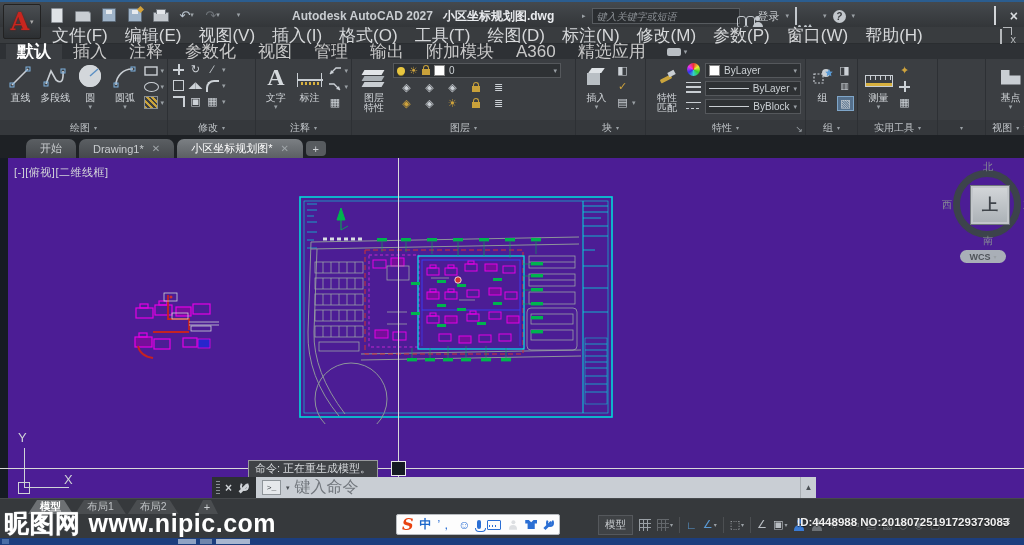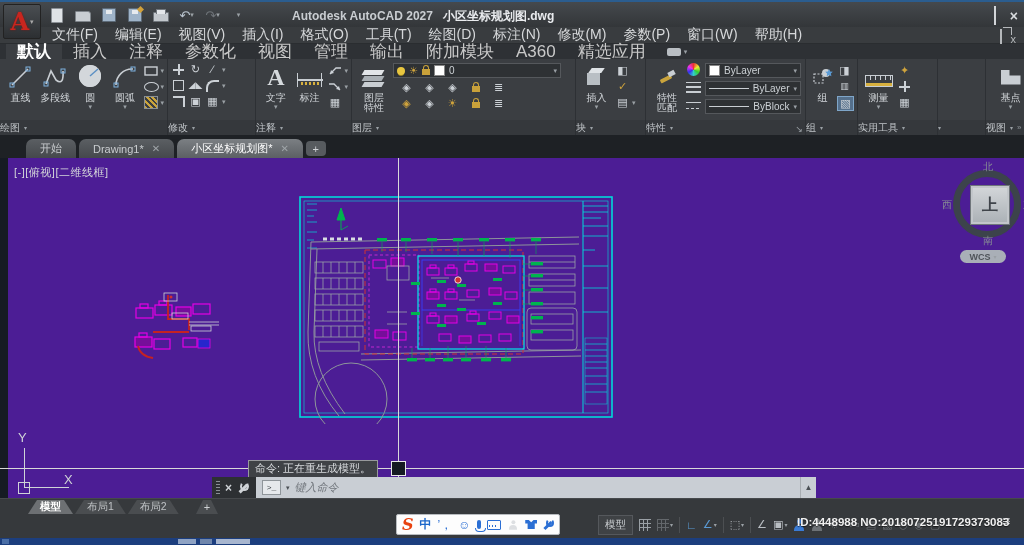--- a/index.html
+++ b/index.html
@@ -45,38 +45,38 @@
   .i-help{width:13px;height:13px;border-radius:50%;background:#c3c8cd;color:#36393c;font-size:10px;font-weight:bold;
           display:flex;align-items:center;justify-content:center}
   #winctl{position:absolute;right:6px;top:5px;display:flex;gap:14px;align-items:center}
   .i-min{width:9px;height:2px;background:#d2d5d8;margin-top:8px}
   .i-max{width:9px;height:8px;border:1.5px solid #d2d5d8}
   .i-close{color:#d8dbde;font-size:14px;font-weight:bold;line-height:1}
   
   #menubar{position:absolute;left:0;top:27px;width:1024px;height:17px;background:#393c3f;border-bottom:1px solid #2a2d30;
            display:flex;align-items:center;padding-left:52px;box-sizing:border-box}
   #menubar ul{list-style:none;margin:0;padding:0;display:flex;gap:17px}
-  #menubar li{font-size:14px;color:#d6d8da;cursor:default}
+  #menubar li{font-size:17px;color:#d6d8da;cursor:default}
   #docctl{position:absolute;right:8px;top:30px;display:flex;gap:9px;align-items:center}
   .i-min2{width:7px;height:2px;background:#b5b8bb;margin-top:6px}
   .i-rest{position:relative;width:8px;height:7px;border:1px solid #b5b8bb}
   .i-rest::before{content:"";position:absolute;left:2px;top:-3px;width:8px;height:7px;border:1px solid #b5b8bb;border-bottom:none;border-left:none}
   .x2{color:#b5b8bb;font-size:11px;line-height:1}
   
   #ribbontabs{position:absolute;left:0;top:44px;width:1024px;height:15px;background:#2e3135;display:flex;align-items:stretch;padding-left:6px}
   #ribbontabs .rtab{padding:0 11px;font-size:17px;color:#c9c9c9;display:flex;align-items:center;cursor:default}
   #ribbontabs .rtab.active{background:#3b3e42;color:#fff;font-weight:bold}
   #rtab-extra{display:flex;align-items:center;gap:3px;margin-left:10px}
   .i-cam{width:14px;height:8px;background:#b9bec3;border-radius:2px}
   
   #ribbon{position:absolute;left:0;top:59px;width:1024px;height:76px;background:#3b3e42;display:flex}
   .panel{position:relative;height:76px;border-right:1px solid #2d3034;box-sizing:border-box;flex:none}
   .pbody{height:60px;display:flex;align-items:flex-start;padding:2px 2px 0 3px;box-sizing:border-box}
   .plabel{position:absolute;bottom:0;left:0;right:0;height:15px;background:#35383c;border-top:1px solid #30333
-7;color:#c2c6ca;font-size:10px;display:flex;align-items:center;gap:4px;cursor:default}
+7;color:#c2c6ca;font-size:10px;display:flex;align-items:center;justify-content:center;gap:4px;cursor:default}
   .plabel .dd7{font-size:6px}
   .launch{position:absolute;right:2px;bottom:1px;color:#9aa0a5;font-size:9px}
   .bigbtn{width:35px;display:flex;flex-direction:column;align-items:center;padding-top:1px;cursor:default}
   .bigbtn .bicon{height:30px;display:flex;align-items:center;justify-content:center}
   .bigbtn .blabel{font-size:10px;color:#d3d7db;line-height:10px;text-align:center;margin-top:1px}
   .minicol{display:flex;flex-direction:column;gap:3px;margin:3px 1px 0 1px}
   .mrow{display:flex;gap:2px;align-items:center}
   .ic{width:15px;height:13px;display:flex;align-items:center;justify-content:center;color:#ccd1d6;font-size:11px;line-height:1;cursor:default}
   .ic.sm{font-size:9px}
   .gold{color:#cfa33c}
@@ -157,21 +157,21 @@
   #cmd-dark{width:44px;background:#2d3033;display:flex;align-items:center;gap:5px;padding-left:4px;box-sizing:border-box}
   .i-grip{width:4px;height:13px;background:repeating-linear-gradient(#8a8f94 0 1px,transparent 1px 3px),
           repeating-linear-gradient(#8a8f94 0 1px,transparent 1px 3px) 3px 0;background-size:1px 13px}
   #cmd-dark .x{color:#cfd3d7;font-size:12px;font-weight:bold}
   .i-wrench{position:relative;width:12px;height:12px}
   .i-wrench::before{content:"";position:absolute;left:1px;top:5px;width:11px;height:3px;background:#cfd3d7;transform:rotate(-45deg)}
   .i-wrench::after{content:"";position:absolute;right:0;top:0;width:5px;height:5px;border:2px solid #cfd3d7;border-radius:50%;border-top-color:transparent}
   #cmd-light{flex:1;background:#c9ced4;display:flex;align-items:center;gap:5px;padding:0 6px}
   #cmd-prompt{width:17px;height:13px;background:#e6e9ec;border:1px solid #8f959a;color:#3a3f44;font-size:8px;
               display:flex;align-items:center;justify-content:center;font-family:"Liberation Mono",monospace}
-  #cmd-ph{color:#72777d;font-style:italic;font-size:11px}
+  #cmd-ph{color:#72777d;font-size:16px}
   #cmd-up{width:15px;background:#c9ced4;border-left:1px solid #a9aeb3;display:flex;align-items:center;justify-content:center;color:#4a4f54;font-size:8px}
   
   #statusrow{position:absolute;left:0;top:498px;width:1024px;height:40px;background:#36393c;border-top:1px solid #46494c}
   #laytabs{position:absolute;left:28px;top:1px;display:flex;gap:2px}
   .ltab{height:14px;padding:0 12px;font-size:10.5px;color:#bfc2c5;background:#4a4d50;display:flex;align-items:center;
         clip-path:polygon(9px 0,calc(100% - 9px) 0,100% 100%,0 100%)}
   .ltab.active{background:#6d7073;color:#fff;font-weight:bold}
   .ltab-new{width:22px;height:14px;background:#4a4d50;clip-path:polygon(7px 0,calc(100% - 7px) 0,100% 100%,0 100%);
             color:#cfd2d5;font-size:11px;display:flex;align-items:center;justify-content:center}
   #bigwm{position:absolute;left:4px;top:8px;font-size:25px;font-weight:bold;color:#fff;white-space:nowrap;letter-spacing:.5px;z-index:7}
@@ -237,20 +237,35 @@
     <span class="qi">
         <span class="glyph dim">↷</span>
         <span class="dd7">▾</span>
       </span>
     <span class="qi">
         <span class="dd7">▾</span>
       </span>
   </div>
   <div id="wintitle">
     <span>Autodesk AutoCAD 2027</span><span class="doc">小区坐标规划图.dwg</span>
+  </div>
+  <div id="searchwrap">
+    <span class="dd7">▸</span>
+    <input id="searchbox" placeholder="键入关键字或短语" style="">
+    <span><i class="i-binoc"></i></span>
+    <span><i class="i-person"></i></span>
+    <span class="tbtext">登录</span>
+    <span class="dd7">▾</span>
+    <span><i class="i-cart"></i></span>
+    <span><i class="i-a360"></i></span>
+    <span class="dd7">▾</span>
+    <span>
+        <i class="i-help">?</i>
+      </span>
+    <span class="dd7">▾</span>
   </div>
   <div id="winctl">
     <span><i class="i-min"></i></span>
     <span><i class="i-max"></i></span>
     <span class="i-close">×</span>
   </div>
 </div>
 <div id="appbtn">
     <span class="a">A</span>
     <span class="dd">▾</span>
@@ -863,20 +878,23 @@
 
 <div id="statusrow">
   <div id="laytabs">
 
   <div class="ltab active">模型</div>
       <div class="ltab">布局1</div>
       <div class="ltab">布局2</div>
     </div>
   <div class="ltab-new" style="position:absolute;left:196px;top:1px">+</div>
 
+  <div id="bigwm">
+    <span class="nm">昵图网</span><span>www.nipic.com</span>
+  </div>
 
   <div id="ime">
     <span class="slogo">S</span>
     <span class="zh">中</span>
     <span class="imeg">’，</span>
     <span class="imeg">☺</span>
     <i class="i-mic"></i>
     <i class="i-kb"></i>
     <i class="i-person" style="transform:scale(.8);opacity:.55"></i>
     <i class="i-shirt"></i>

